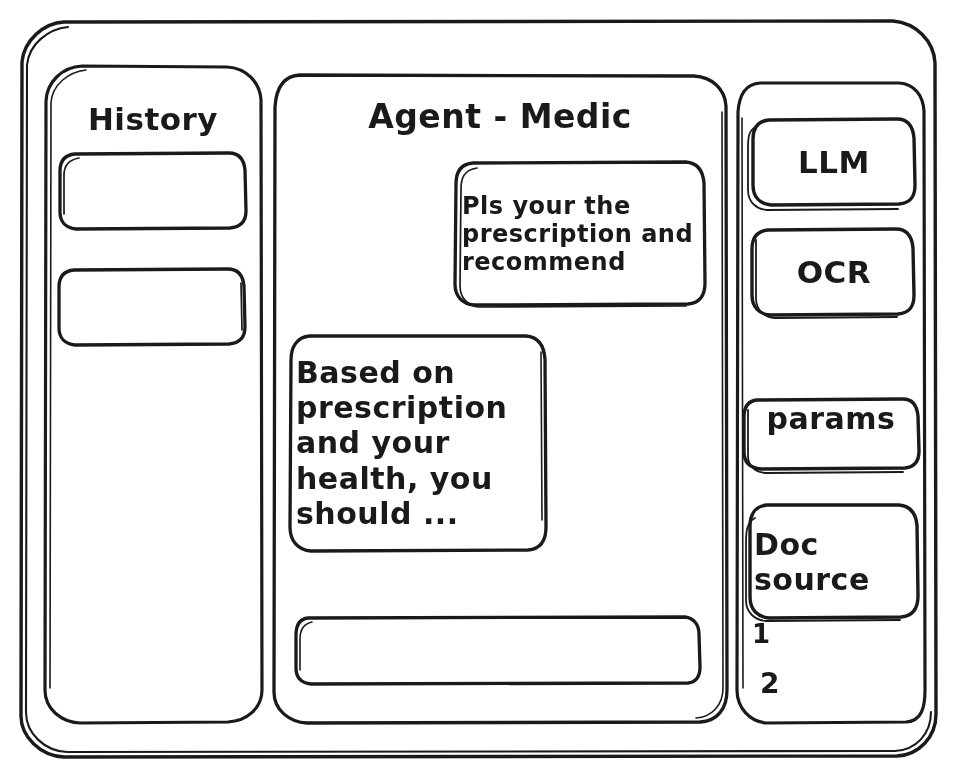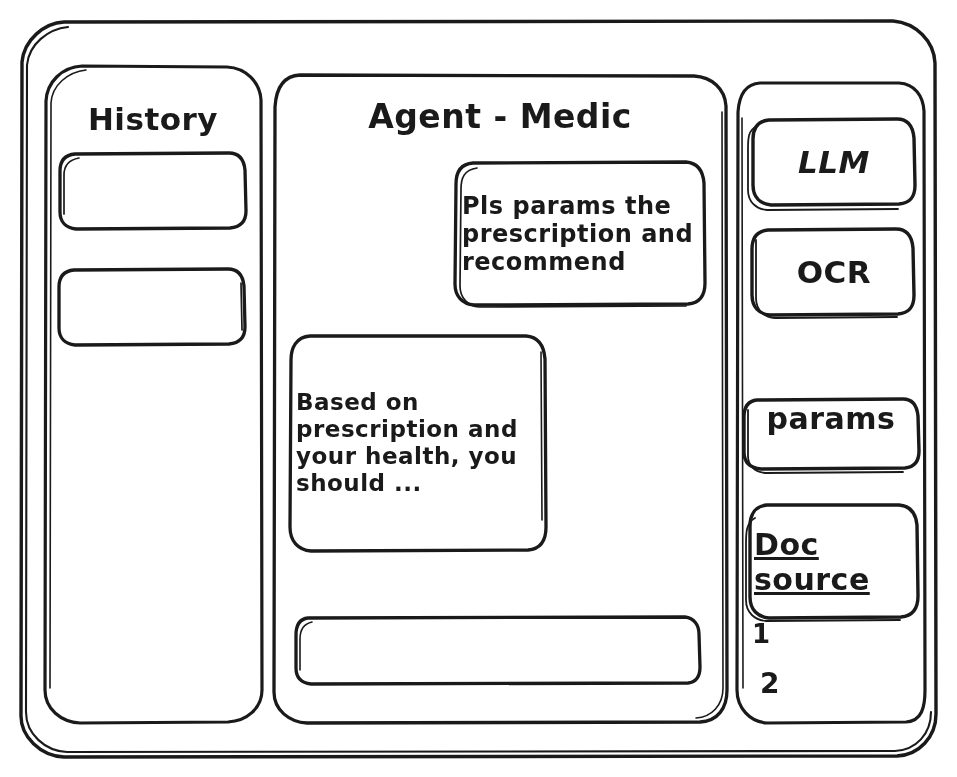--- a/index.html
+++ b/index.html
@@ -7,25 +7,25 @@
        font-family:"DejaVu Sans",sans-serif;color:#1a1a1a;}
   #wire{position:absolute;inset:0;}
   .lbl{position:absolute;display:flex;align-items:center;justify-content:center;
        text-align:left;color:#1a1a1a;pointer-events:none;
        font-family:"DejaVu Sans",sans-serif;font-weight:600;line-height:1.18;
        letter-spacing:.5px;}
   .hit{position:absolute;}
   #t-history{left:60px;top:96px;width:186px;height:46px;font-size:31px;}
   #t-agent{left:290px;top:94px;width:420px;height:46px;font-size:33px;}
   #t-user-msg{left:462px;top:168px;width:238px;height:132px;font-size:24px;}
-  #t-asst-msg{left:296px;top:344px;width:244px;height:198px;font-size:23px;}
-  #t-llm{left:756px;top:122px;width:156px;height:80px;font-size:31px;font-style:italic;}
+  #t-asst-msg{left:296px;top:344px;width:244px;height:198px;font-size:30px;}
+  #t-llm{left:756px;top:122px;width:156px;height:80px;font-size:31px;}
   #t-ocr{left:756px;top:232px;width:156px;height:80px;font-size:31px;}
   #t-params{left:748px;top:388px;width:166px;height:62px;font-size:30px;}
-  #t-doc{left:754px;top:510px;width:160px;height:104px;font-size:30px;text-decoration:underline;}
+  #t-doc{left:754px;top:510px;width:160px;height:104px;font-size:30px;}
   #t-ref1{left:752px;top:618px;width:34px;height:32px;font-size:26px;justify-content:flex-start;}
   #t-ref2{left:760px;top:666px;width:36px;height:36px;font-size:28px;justify-content:flex-start;}
 </style>
 </head>
 <body>
 
 <svg id="wire" width="957" height="777" viewBox="0 0 957 777" fill="none" stroke="#1a1a1a" stroke-linecap="round" stroke-linejoin="round">
 
   <g>
     <path stroke-width="3.4" d="M64 22 C 44 23, 24 40, 22 62 L 21 714 C 20 737, 41 756, 64 757
@@ -104,21 +104,21 @@
     <path stroke-width="3.4" d="M767 505 C 755 506, 750 515, 750 526 L 750 597 C 750 610, 758 617, 769 618
       L 901 617 C 913 616, 918 608, 918 596 L 917 525 C 916 514, 911 506, 899 505 Z"></path>
     <path stroke-width="1.8" d="M755 518 C 746 523, 746 533, 746 544 L 746 600 C 746 613, 755 620, 766 621 L 900 620"></path>
   </g>
 </svg>
 
 <div class="lbl" id="t-history">History</div>
 
 <div class="lbl" id="t-agent">Agent - Medic</div>
 
-<div class="lbl" id="t-user-msg">Pls params the prescription and recommend</div>
+<div class="lbl" id="t-user-msg">Pls your the prescription and recommend</div>
 
 <div class="lbl" id="t-asst-msg">Based on prescription and your health, you should ...</div>
 
 <div class="lbl" id="t-llm">LLM</div>
 <div class="lbl" id="t-ocr">OCR</div>
 <div class="lbl" id="t-params">params</div>
 <div class="lbl" id="t-doc">Doc source</div>
 
 <div class="lbl" id="t-ref1">1</div>
 <div class="lbl" id="t-ref2">2</div>

